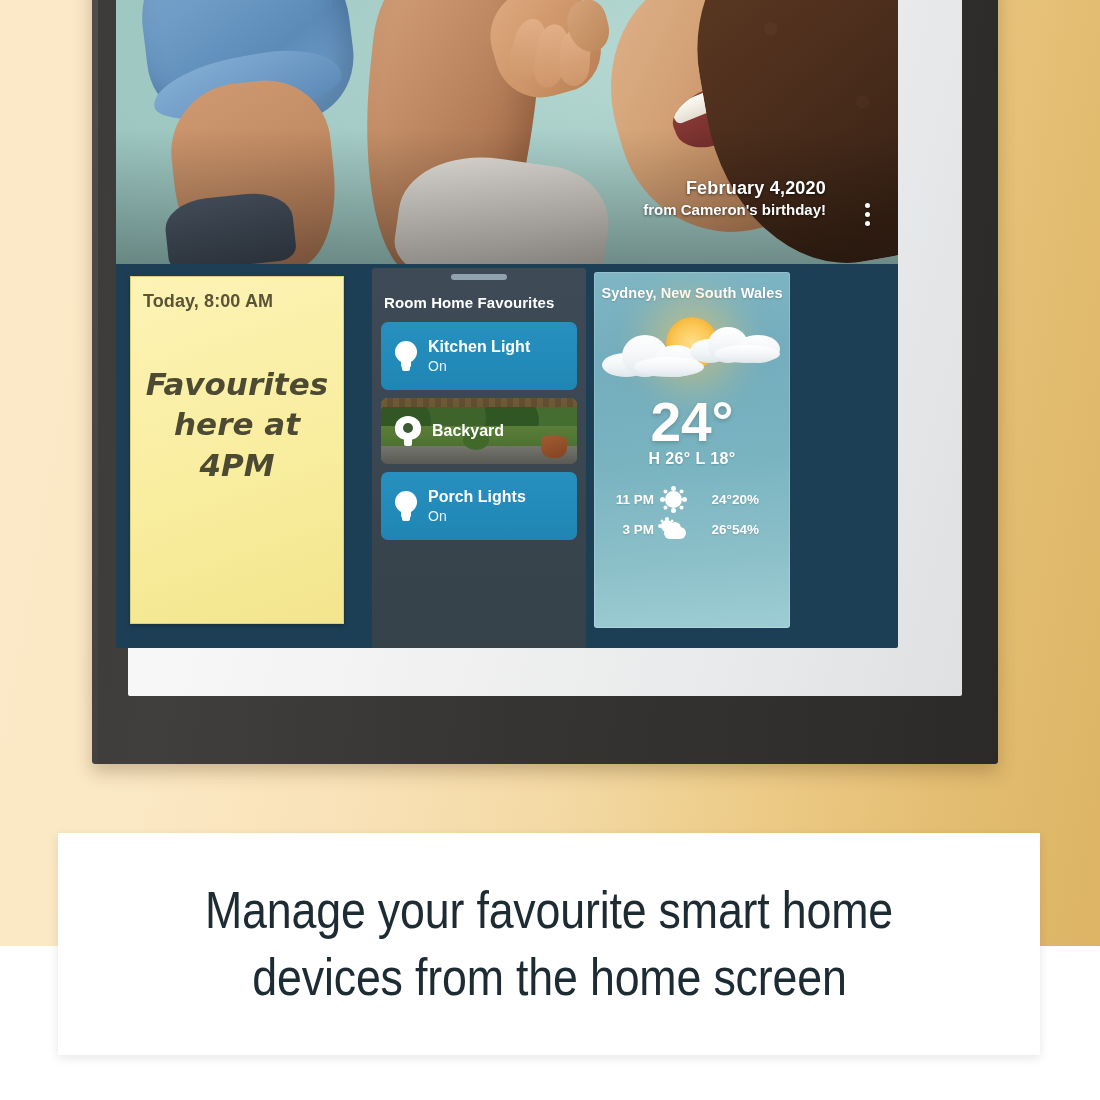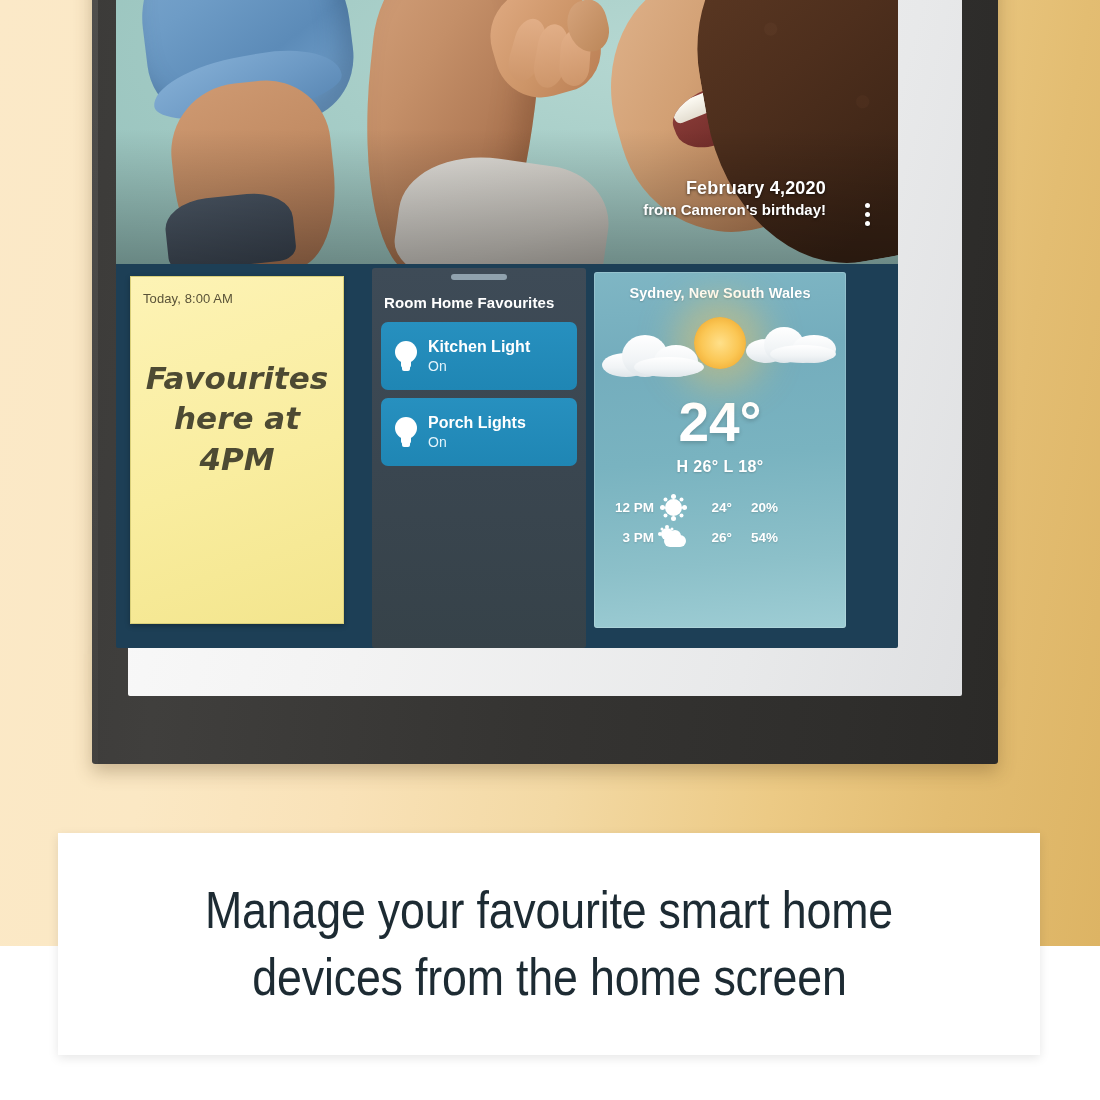--- a/index.html
+++ b/index.html
@@ -202,21 +202,21 @@
     width: 236px; position: relative;
   }
   #note {
     position: absolute; left: 2px; top: 8px; width: 214px; height: 348px;
     background: linear-gradient(160deg, #fdf3b5 0%, #f9ed9f 55%, #f3e58d 100%);
     border: 1px solid #d9cf7a;
     box-shadow: 0 2px 5px rgba(0,0,0,0.28);
     padding: 14px 12px;
   }
   #note-time {
-    font-size: 13px; color: #5a5338; font-weight: normal; letter-spacing: .1px;
+    font-size: 18px; color: #5a5338; font-weight: bold; letter-spacing: .1px;
   }
   #note-body {
     margin-top: 52px;
     font-family: "DejaVu Sans", sans-serif;
     font-style: italic;
     font-size: 31px;
     line-height: 1.30;
     font-weight: bold;
     color: #4d4a33;
     text-align: center;
@@ -310,21 +310,21 @@
     border-radius: 6px 6px 10px 10px;
   }
   .cam-photo .shrub {
     position: absolute; left: 42%; bottom: 14px; width: 26px; height: 20px;
     background: #4e7f33; border-radius: 50%;
   }
   .cam-shade { position: absolute; inset: 0; background: rgba(0,0,0,0.18); }
 
   
   #weather {
-    width: 252px; position: relative; border-radius: 3px;
+    width: 196px; position: relative; border-radius: 3px;
     background: linear-gradient(175deg, #7fb6c4 0%, #74adbd 24%, #79b3c0 52%, #8cc0c9 80%, #9ecdd4 100%);
     overflow: hidden;
     margin-top: 4px; height: 356px;
     box-shadow: 0 0 0 1px rgba(255,255,255,0.18) inset;
   }
   #w-city {
     color: #ffffff; font-size: 14.5px; font-weight: bold;
     text-align: center; padding: 13px 4px 0 4px; letter-spacing: .1px;
     text-shadow: 0 1px 2px rgba(0,0,0,0.18);
   }
@@ -345,34 +345,34 @@
     position: absolute; border-radius: 50%;
     background: linear-gradient(180deg,#ffffff 0%, #f1f4f6 60%, #dfe6ea 100%);
   }
   #w-temp {
     text-align: center; color: #ffffff; font-size: 55px; font-weight: bold;
     line-height: 1; margin-top: 2px;
     text-shadow: 0 2px 4px rgba(0,0,0,0.18);
   }
   #w-hilo {
     text-align: center; color: #ffffff; font-size: 16px; font-weight: bold;
-    margin-top: 8px; letter-spacing: .4px;
+    letter-spacing: .4px;
     text-shadow: 0 1px 2px rgba(0,0,0,0.18);
   }
   #w-hours { margin-top: 16px; padding: 0 12px; }
   .w-row {
     display: grid; grid-template-columns: 48px 38px 40px 46px;
     align-items: center; height: 30px; color: #ffffff;
     font-size: 13.5px; font-weight: bold;
     text-shadow: 0 1px 2px rgba(0,0,0,0.15);
   }
   .w-row .t { text-align: right; }
   .w-row .ic { display: flex; justify-content: center; }
   .w-row .tp { text-align: right; }
-  .w-row .pc { text-align: right; }
+  .w-row .pc { }
   
   .ic-sun {
     position: relative; width: 17px; height: 17px; border-radius: 50%;
     background: #ffffff;
     box-shadow:
       0 -11px 0 -6px #fff, 0 11px 0 -6px #fff,
       -11px 0 0 -6px #fff, 11px 0 0 -6px #fff,
       -8px -8px 0 -6.5px #fff, 8px 8px 0 -6.5px #fff,
       -8px 8px 0 -6.5px #fff, 8px -8px 0 -6.5px #fff;
   }
@@ -492,20 +492,40 @@
             <div class="glass"></div>
               <div class="neck"></div>
               <div class="base"></div>
           </div>
           <div class="sh-text">
             <div class="name">Kitchen Light</div>
             <div class="state">On</div>
           </div>
         </div>
 
+        <div class="sh-card cam">
+          <div class="cam-photo">
+            <div class="sky"></div>
+              <div class="fence"></div>
+              <div class="hedge"></div>
+            <div class="lawn"></div>
+              <div class="patio"></div>
+            <div class="shrub"></div>
+              <div class="pot"></div>
+          </div>
+          <div class="cam-shade"></div>
+          <div class="camicon">
+            <div class="body"></div>
+              <div class="lens"></div>
+              <div class="stand"></div>
+          </div>
+          <div class="sh-text" style="position:relative;z-index:2;">
+            <div class="name">Backyard</div>
+          </div>
+        </div>
 
         <div class="sh-card on">
           <div class="bulb">
             <div class="glass"></div>
               <div class="neck"></div>
               <div class="base"></div>
           </div>
           <div class="sh-text">
             <div class="name">Porch Lights</div>
             <div class="state">On</div>
@@ -531,21 +551,21 @@
             <div class="cl" style="left:46px;top:8px; width:44px; height:28px;"></div>
             <div class="cl" style="left:24px;top:18px;width:66px; height:18px;"></div>
           </div>
         </div>
 
         <div id="w-temp">24°</div>
         <div id="w-hilo">H 26°  L 18°</div>
 
         <div id="w-hours">
           <div class="w-row">
-            <div class="t">12 PM</div>
+            <div class="t">11 PM</div>
             <div class="ic">
                 <div class="ic-sun"></div>
               </div>
             <div class="tp">24°</div>
             <div class="pc">20%</div>
           </div>
           <div class="w-row">
             <div class="t">3 PM</div>
             <div class="ic">
               <div class="ic-partly">

